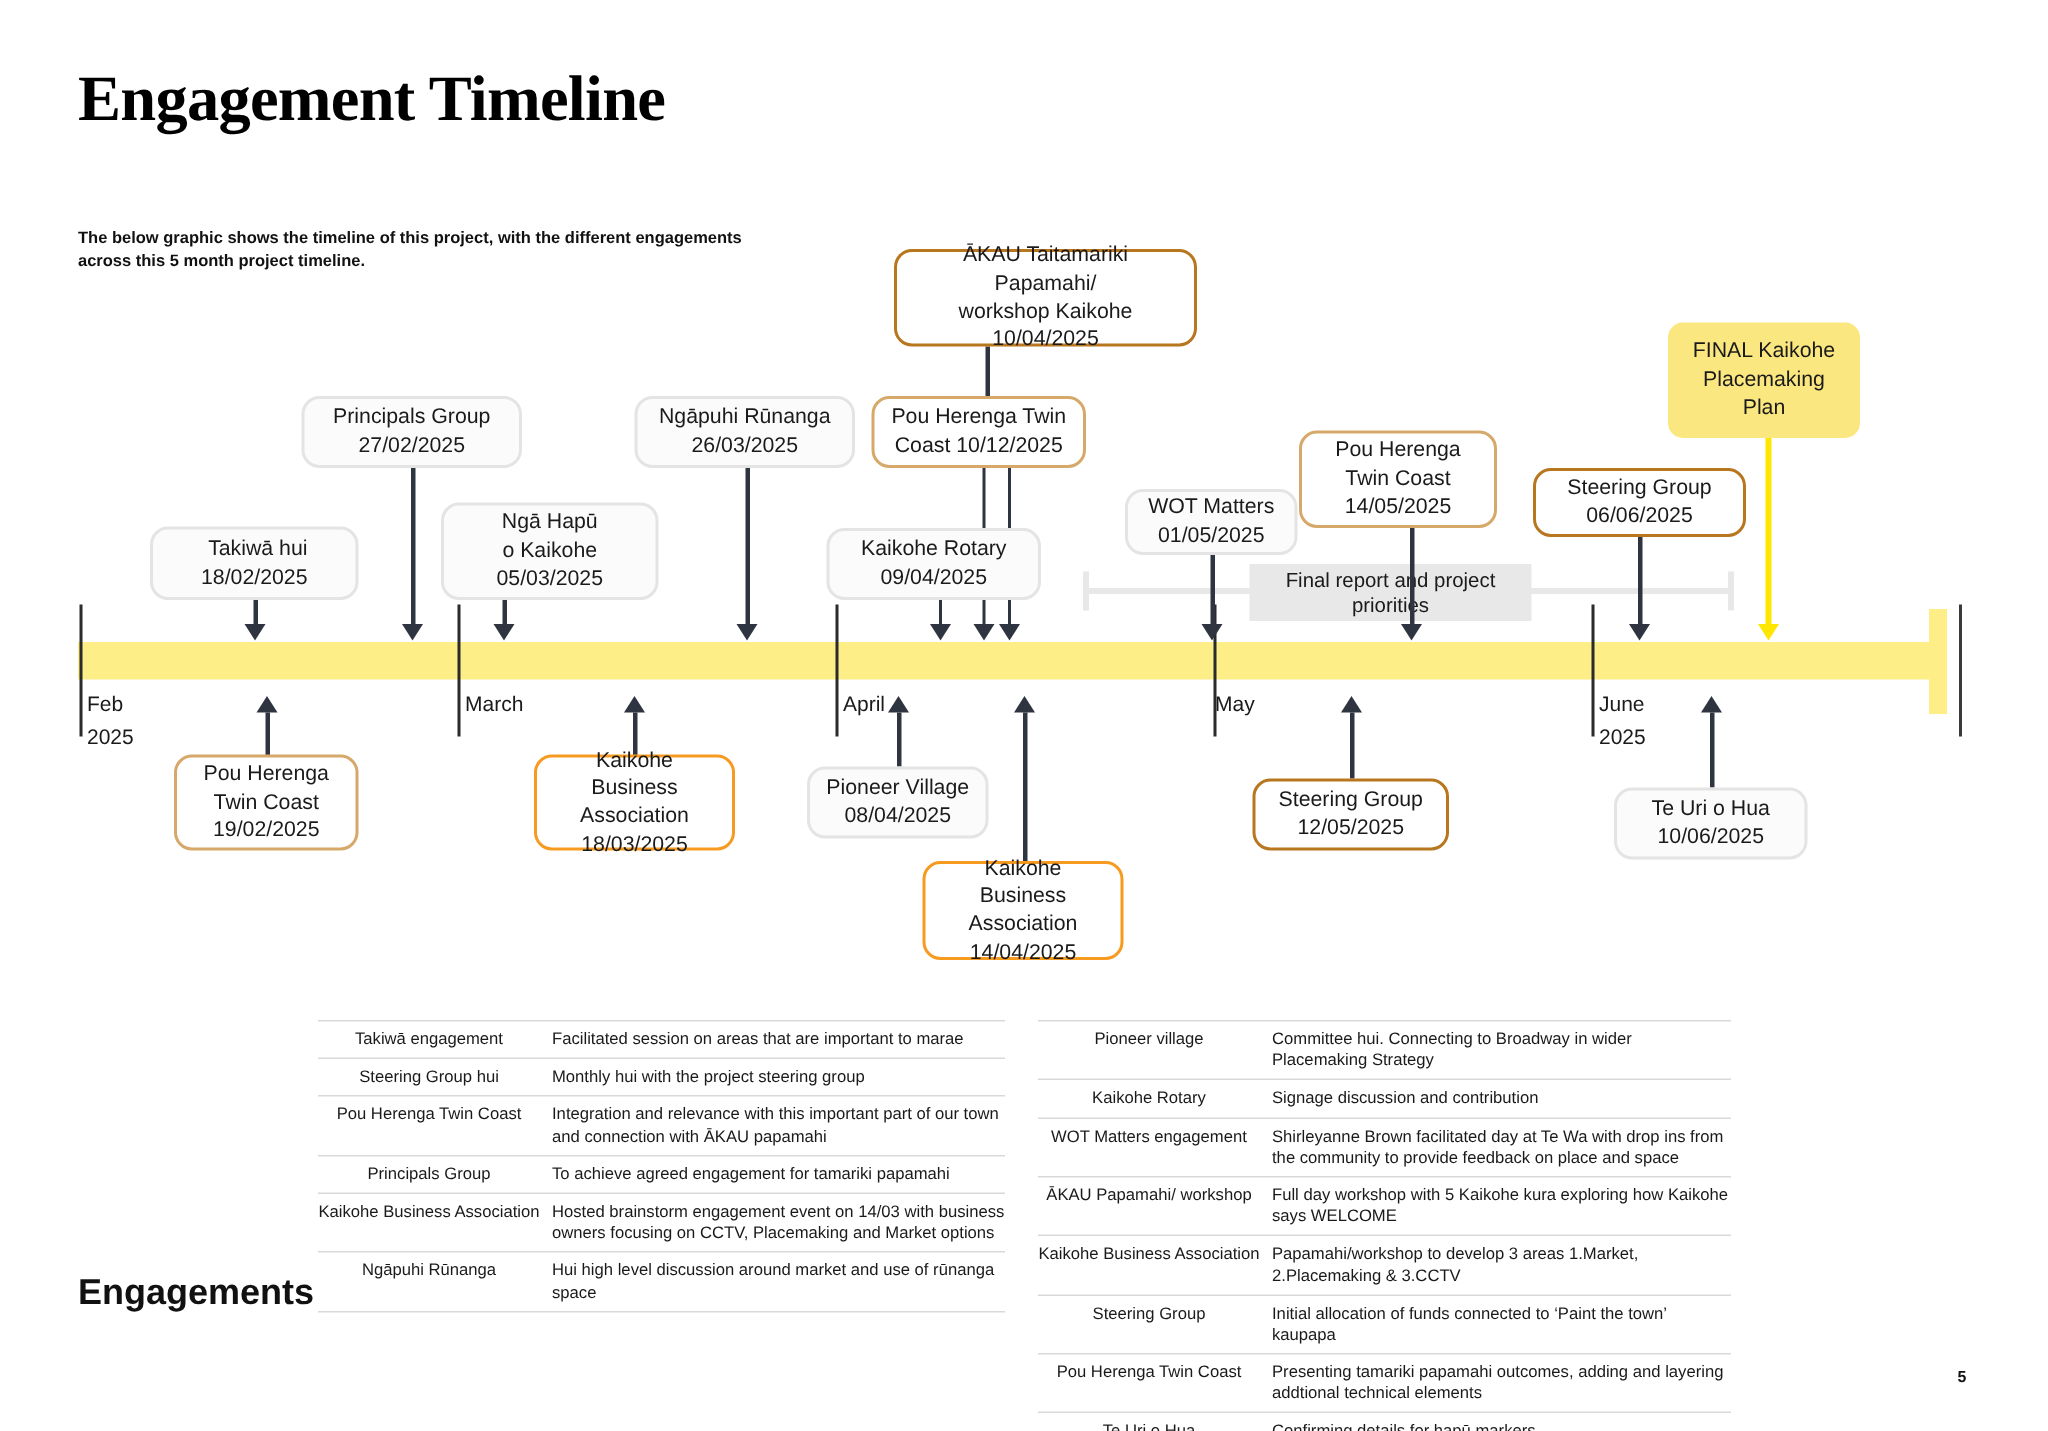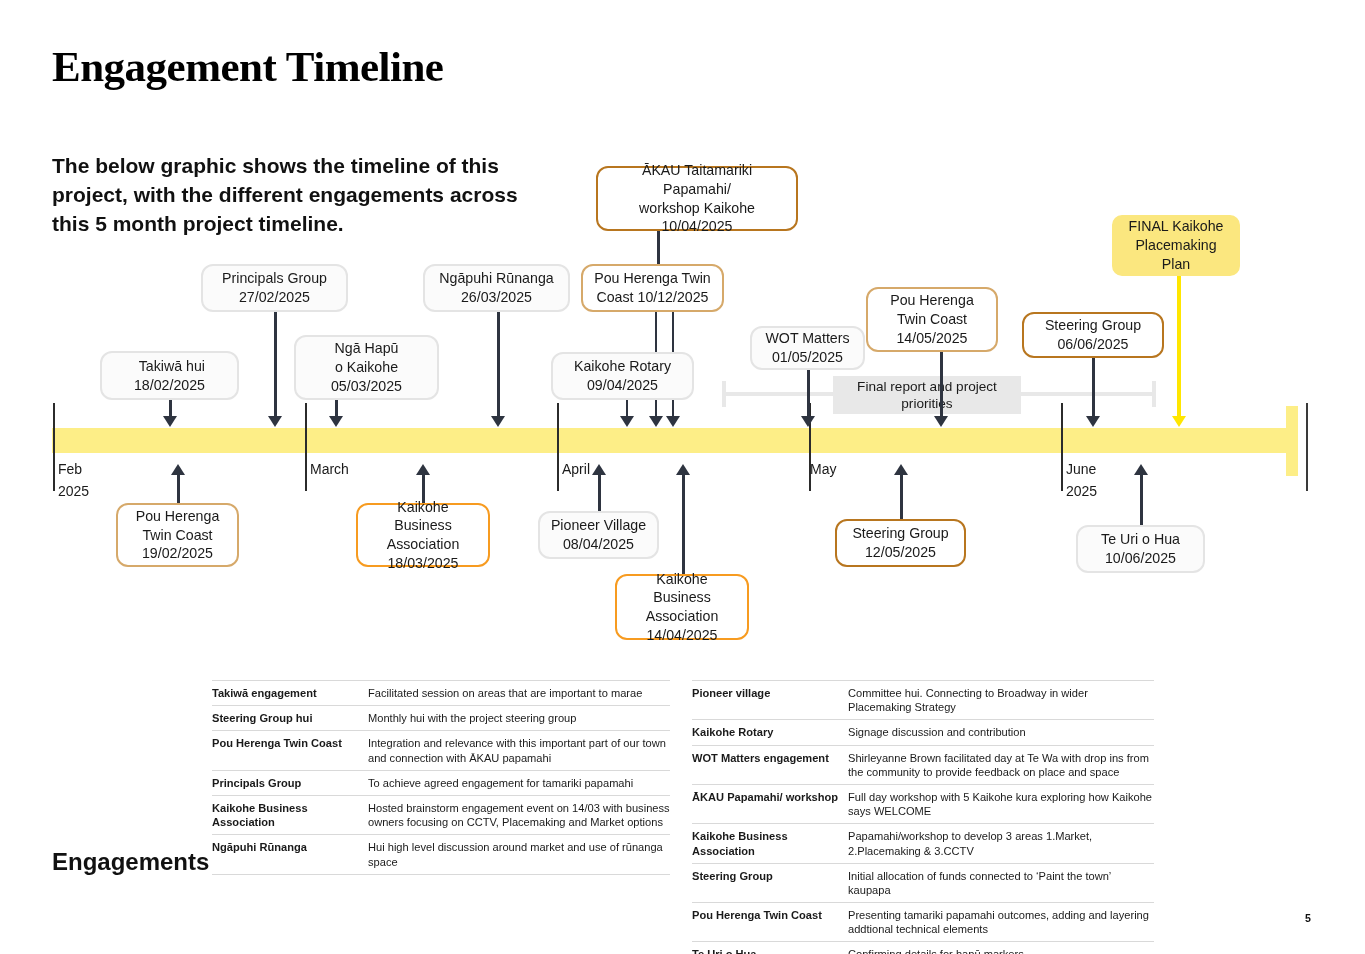--- a/index.html
+++ b/index.html
@@ -31,21 +31,21 @@
     font-size: 43px;
     letter-spacing: -0.5px;
     color: #000000;
     white-space: nowrap;
   }
   #intro {
     position: absolute;
     left: 52px;
     top: 152px;
     width: 470px;
-    font-size: 21px;
+    font-size: 11px;
     font-weight: 700;
     line-height: 1.37;
     color: #111111;
   }
 
   
   #timeline {
     position: absolute;
     left: 0;
     top: 0;
@@ -201,23 +201,24 @@
   .legend-table tr { border-bottom: 1px solid #d9d9d9; }
   .legend-table tr:first-child { border-top: 1px solid #d9d9d9; }
   .legend-table td {
     vertical-align: top;
     padding: 5px 0 5px 0;
     font-size: 11.1px;
     line-height: 1.28;
     color: #1a1a1a;
   }
   .legend-table td.term {
-    font-weight: 700;
+    font-weight: 400;
     width: 148px;
     padding-right: 8px;
+    text-align: center;
   }
   .legend-table td.desc { font-weight: 400; }
 
   
   #footer {
     position: absolute;
     left: 52px;
     top: 956px;
     font-size: 10.6px;
     font-weight: 400;
@@ -325,21 +326,21 @@
 
     <div class="card grey" style="left:201px;top:264px;width:147px;height:48px;">Principals Group
 27/02/2025</div>
 
     <div class="card grey" style="left:423px;top:264px;width:147px;height:48px;">Ngāpuhi Rūnanga
 26/03/2025</div>
 
     <div class="card tan" style="left:581px;top:264px;width:143px;height:48px;">Pou Herenga Twin
 Coast 10/12/2025</div>
 
-    <div class="card yellowfill" style="left:1112px;top:215px;width:128px;height:61px;">FINAL Kaikohe
+    <div class="card yellowfill" style="left:1112px;top:215px;width:128px;height:77px;">FINAL Kaikohe
 Placemaking
 Plan</div>
 
     <div class="card tan" style="left:866px;top:287px;width:132px;height:65px;">Pou Herenga
 Twin Coast
 14/05/2025</div>
 
     <div class="card brown" style="left:1022px;top:312px;width:142px;height:46px;">Steering Group
 06/06/2025</div>
 

